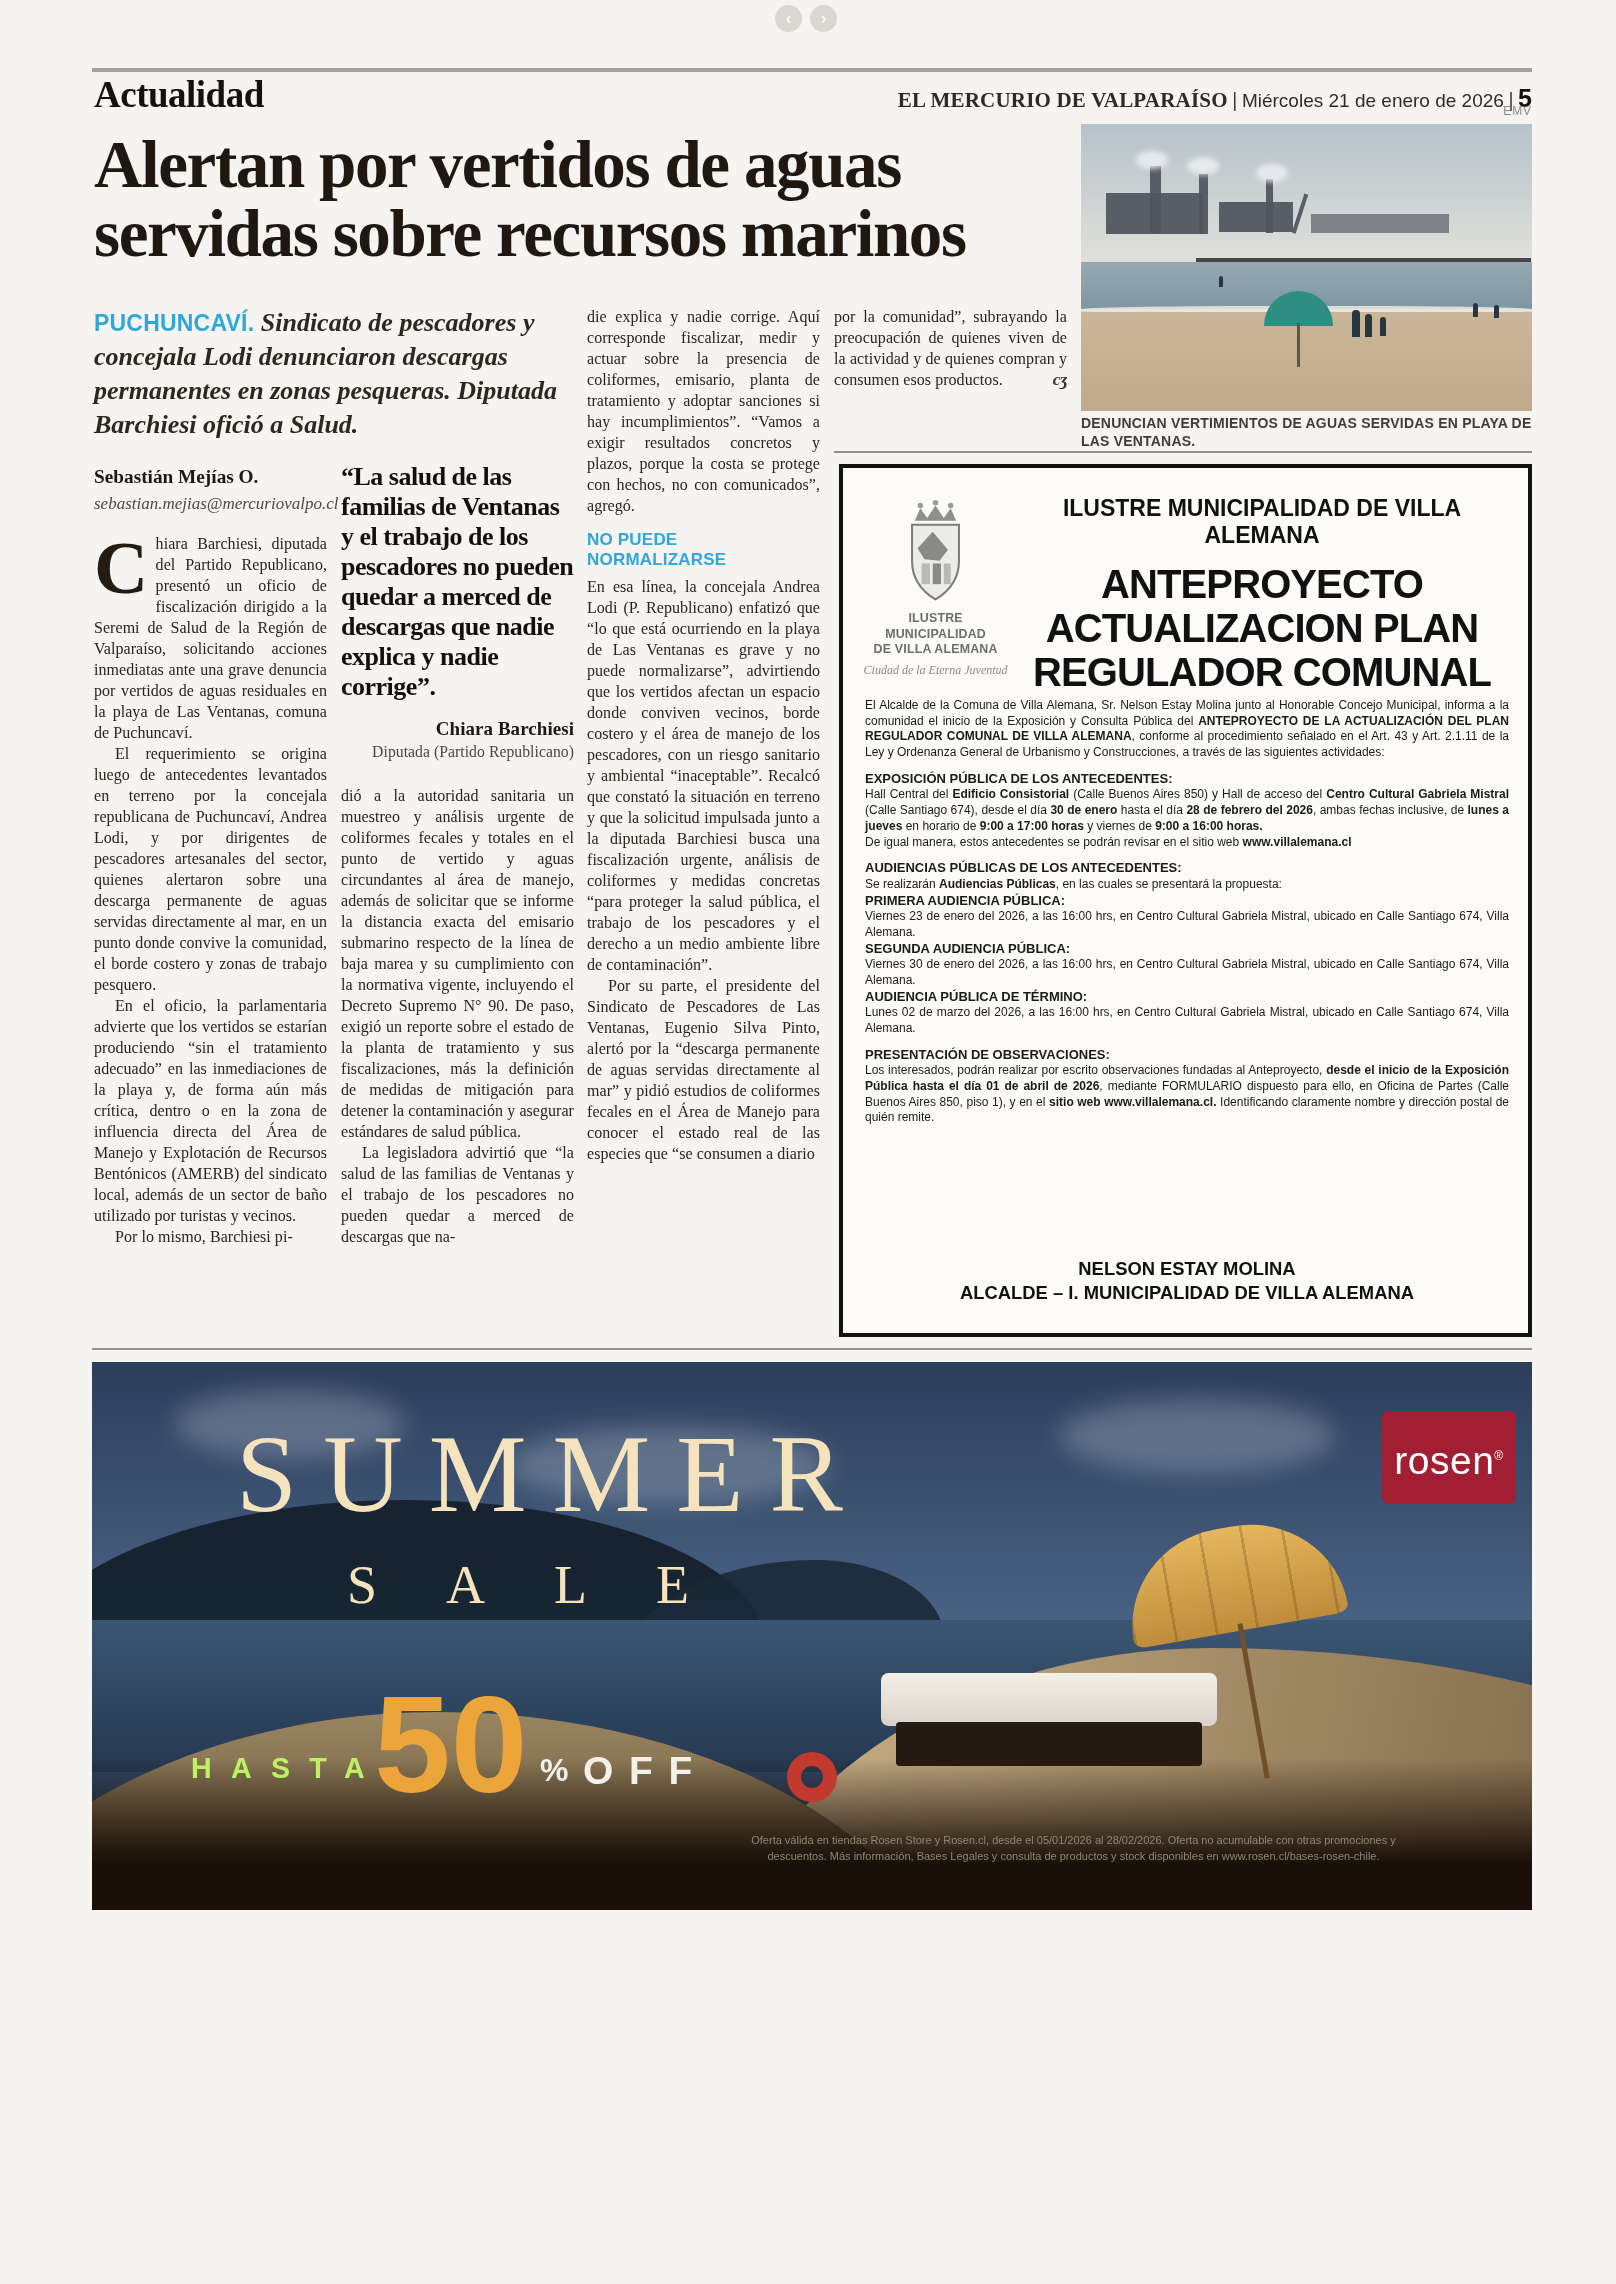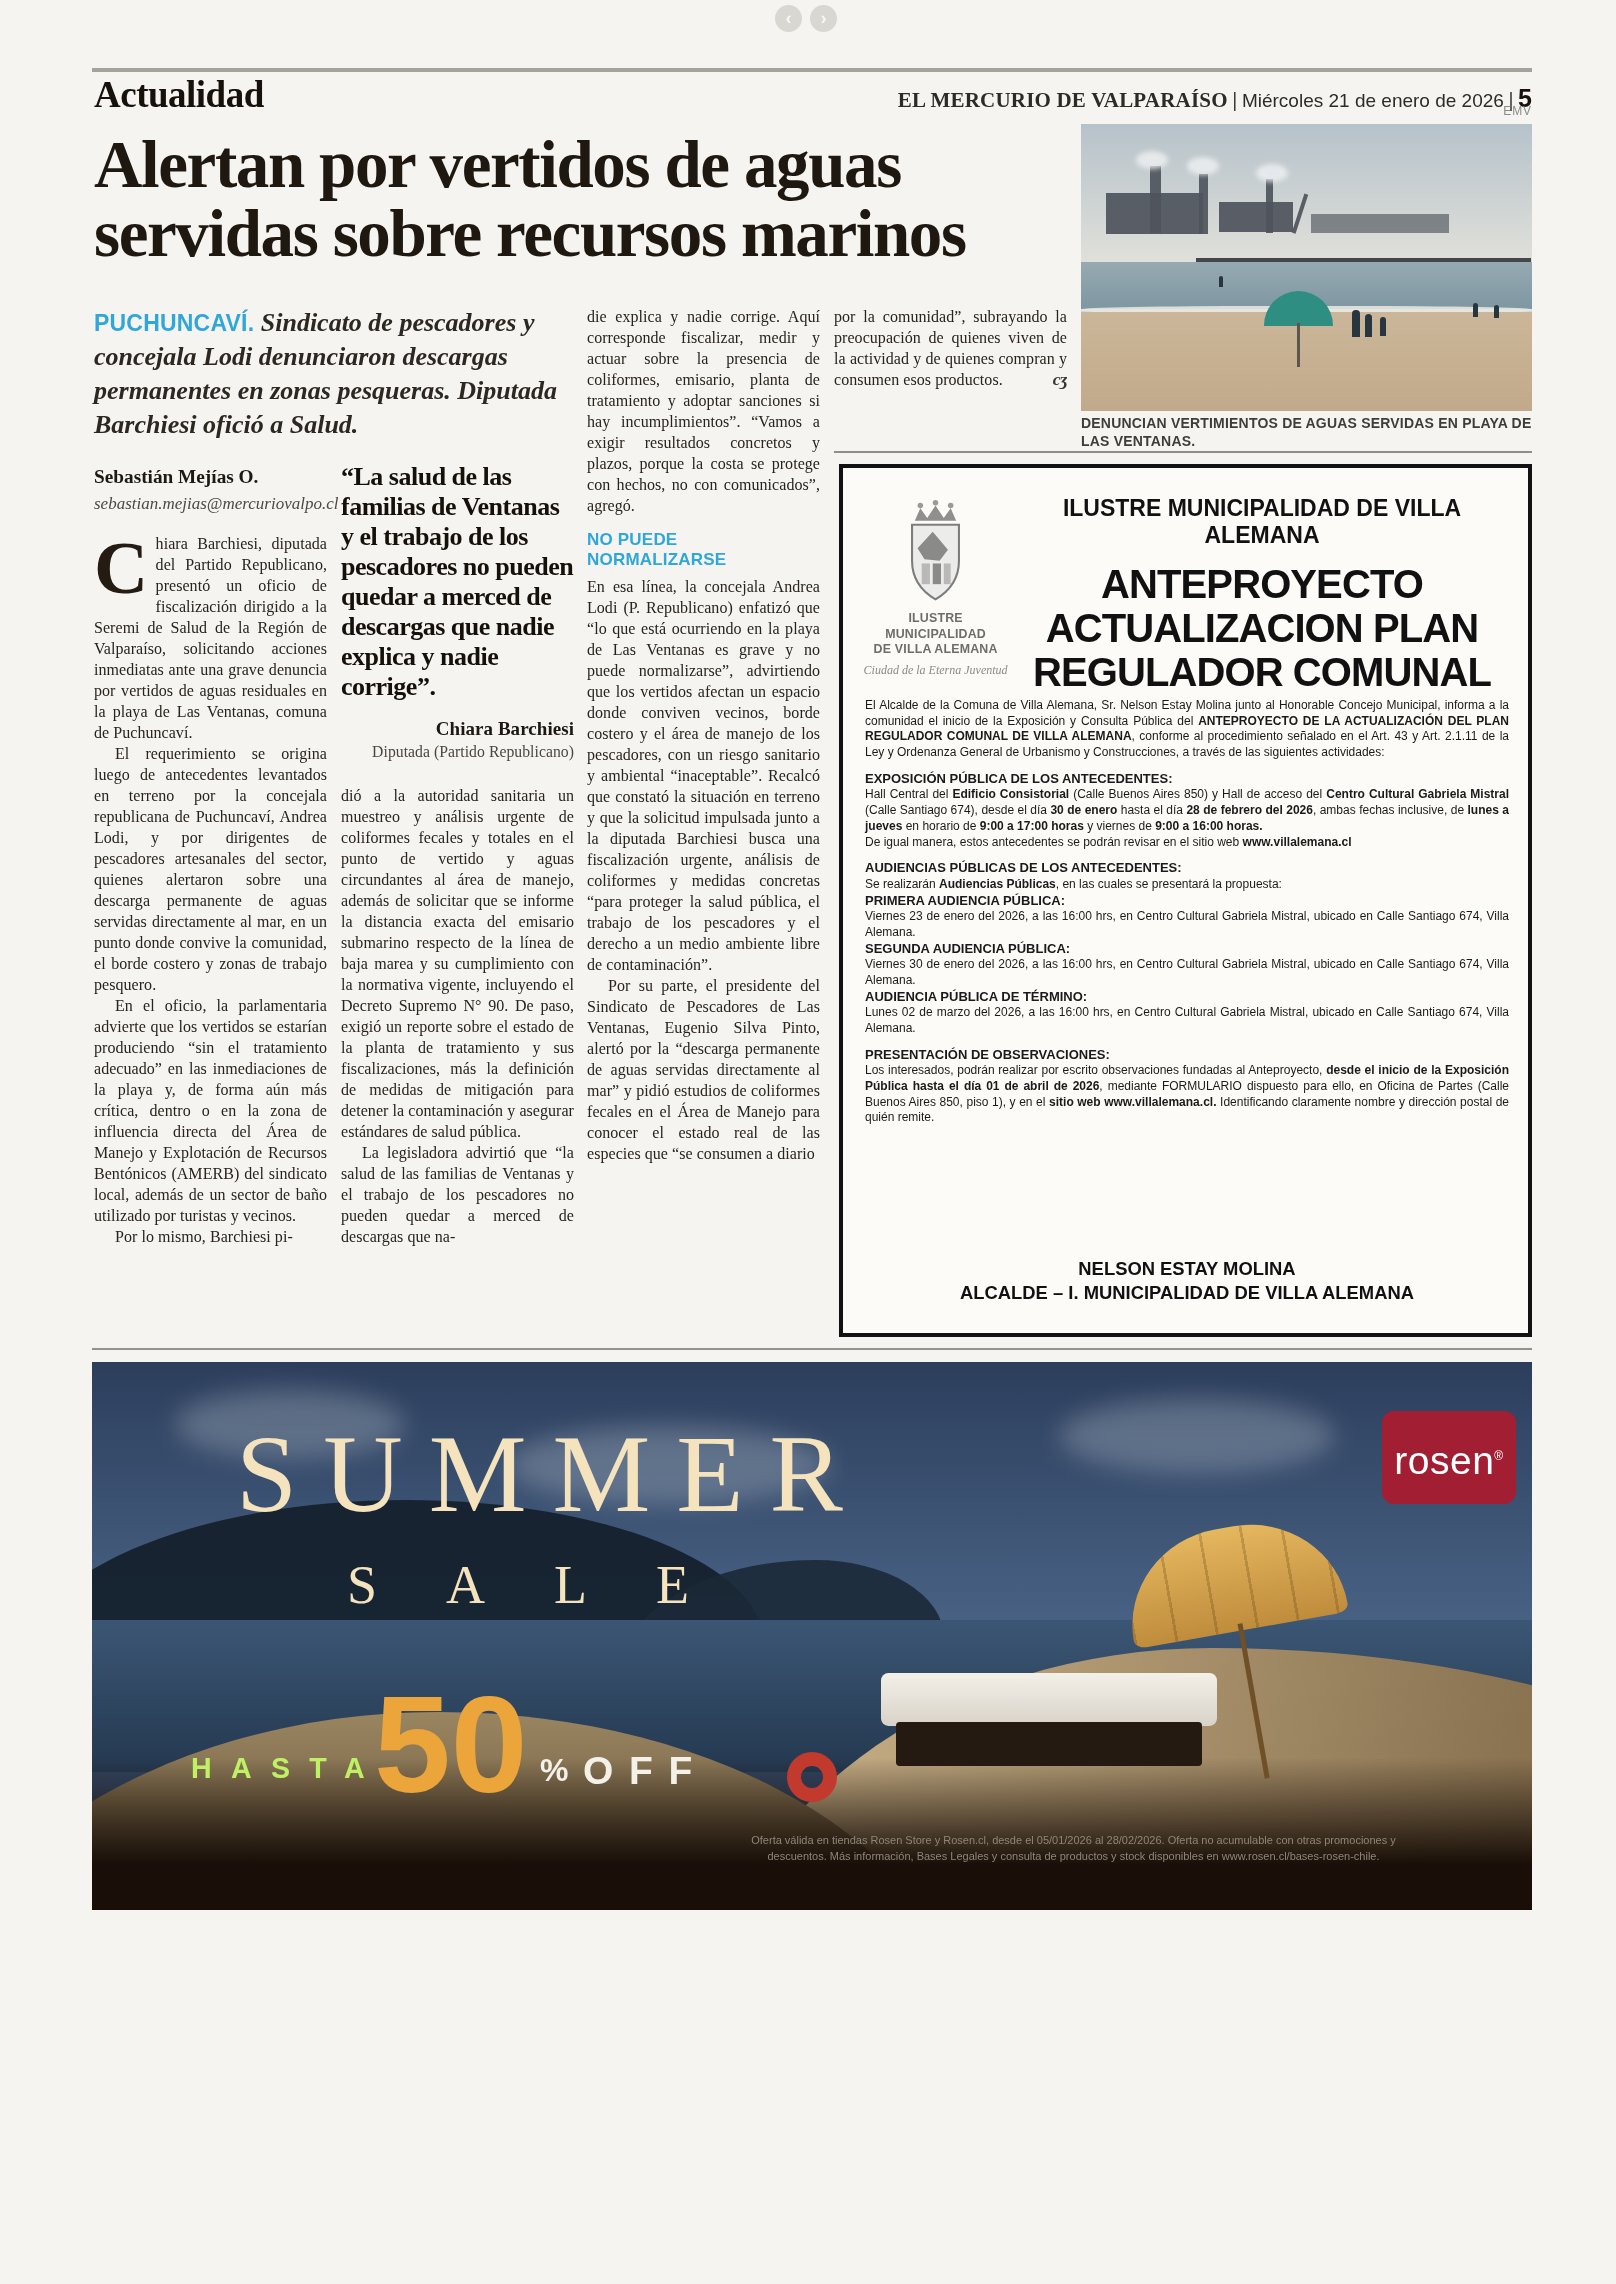--- a/index.html
+++ b/index.html
@@ -120,21 +120,21 @@
     font:400 110px/115px "Liberation Serif", serif; color:#f4e3bd; letter-spacing:26px; }
   #ad-subtitle { position:absolute; left:147px; top:193px; width:627px; text-align:center;
     font:400 54px/60px "Liberation Serif", serif; color:#f4e3bd; letter-spacing:69px; }
   #ad-hasta { position:absolute; left:99px; top:390px; font:700 28.6px "Liberation Sans", sans-serif;
     color:#bef264; letter-spacing:19.3px; }
   #ad-50 { position:absolute; left:282px; top:313px; font:800 138px/138px "Liberation Sans", sans-serif; color:#eca53b; }
   #ad-pct { position:absolute; left:448px; top:390px; font:700 32px "Liberation Sans", sans-serif; color:#f4f1e9; }
   #ad-off { position:absolute; left:491px; top:387px; font:700 39px "Liberation Sans", sans-serif;
     color:#f4f1e9; letter-spacing:15.7px; }
   #ad-brand { position:absolute; left:1290px; top:49px; width:134px; height:93px; background:#a21f33;
-    border-radius:12px; text-align:center; color:#fff; font:400 39px/90px "Liberation Sans", sans-serif; letter-spacing:0.5px; }
+    border-radius:7px; text-align:center; color:#fff; font:400 39px/90px "Liberation Sans", sans-serif; letter-spacing:0.5px; }
   #ad-brand sup { font-size:12px; }
   .ad-umbrella { position:absolute; left:1046px; top:164px; width:217px; height:258px; transform:rotate(-10deg); }
   .ad-canopy { position:absolute; left:0; top:0; width:217px; height:104px;
     background:linear-gradient(#e5b75e,#bf8c3c);
     border-radius:108px 108px 14px 14px / 104px 104px 9.2px 9.2px; overflow:hidden; }
   .ad-canopy:before { content:""; position:absolute; inset:0;
     background:repeating-linear-gradient(90deg, rgba(90,60,20,.25) 0 2.8px, rgba(0,0,0,0) 2.8px 41px); }
   .ad-pole { position:absolute; left:105px; top:97px; width:5px; height:157px; background:#6f5029; }
   .ad-mattress { position:absolute; left:789px; top:311px; width:336px; height:53px;
     background:linear-gradient(#f3f0e9,#d8d3c8); border-radius:7.4px; }

